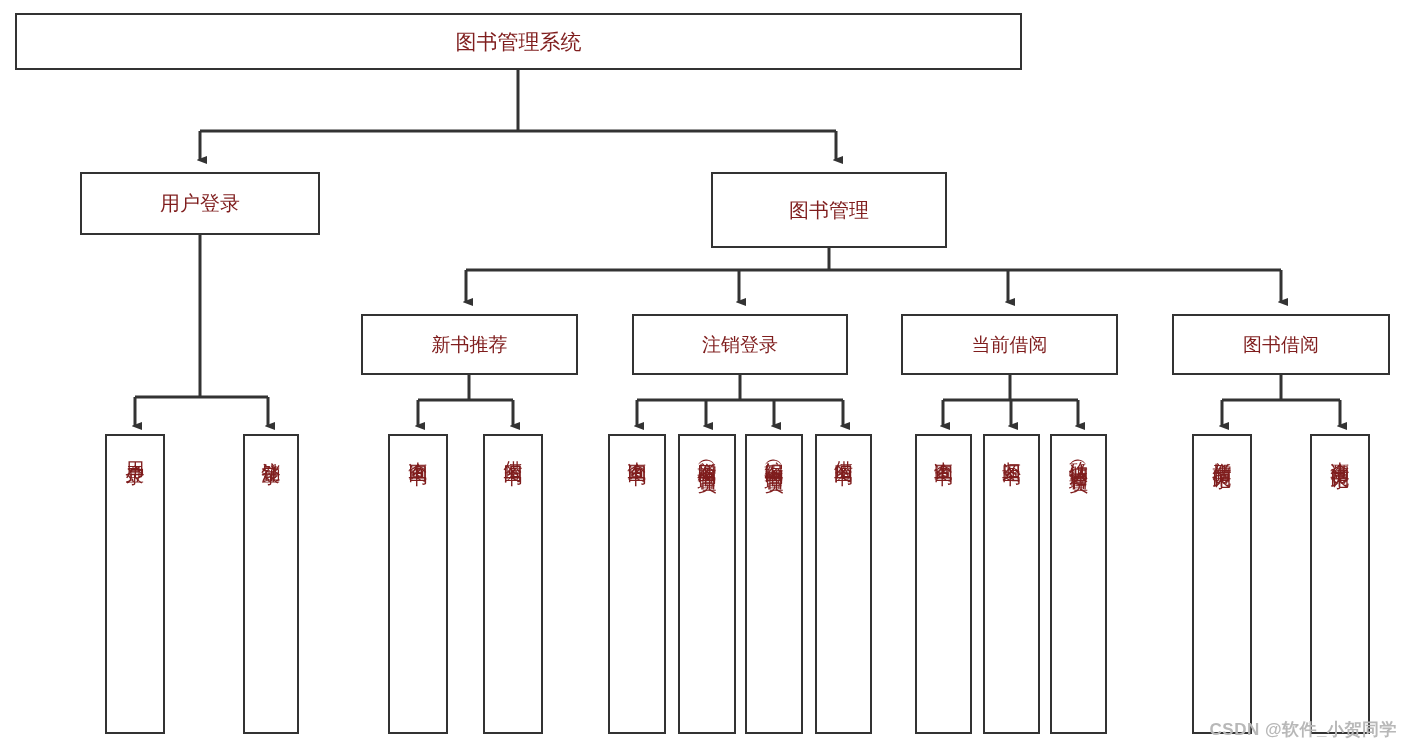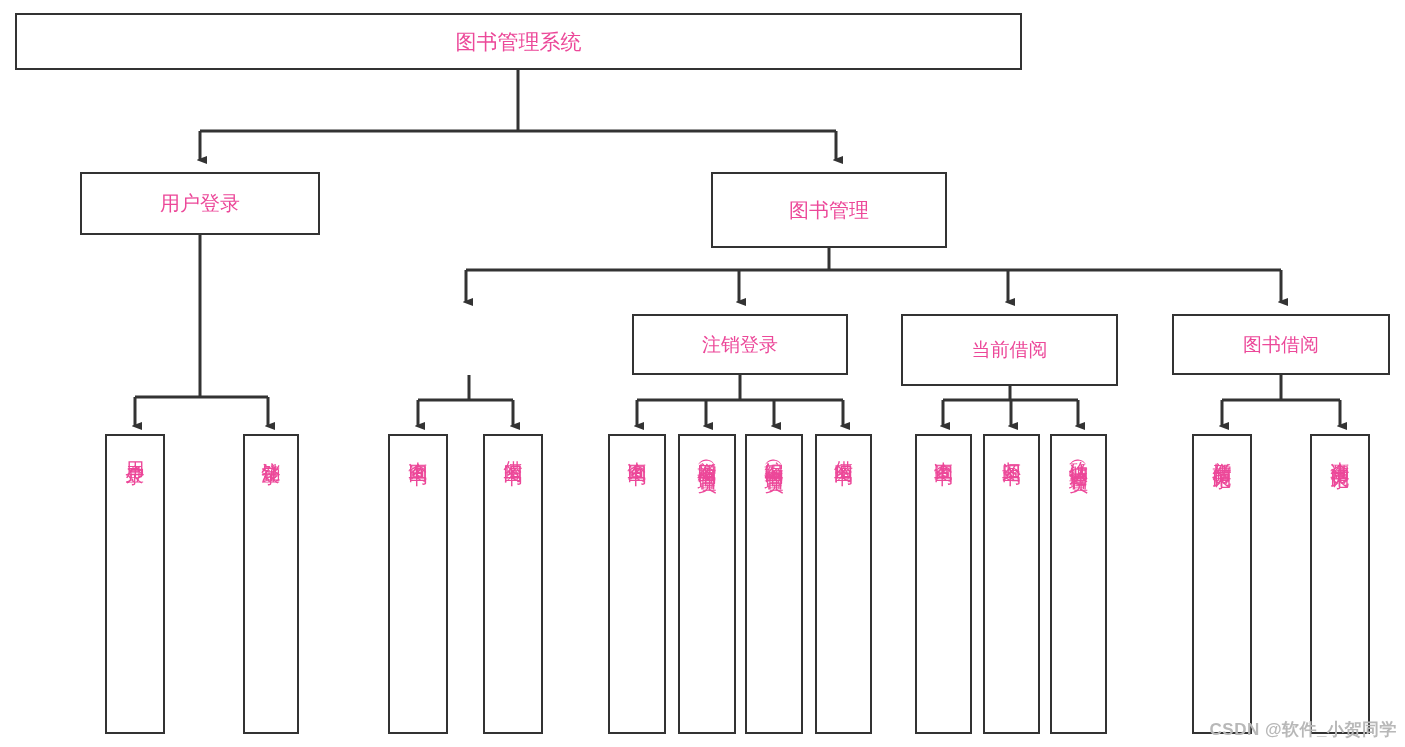--- a/index.html
+++ b/index.html
@@ -26,21 +26,21 @@
     pointer-events: none;
   }
   .node {
     position: absolute;
     box-sizing: border-box;
     border: 2px solid #333333;
     background: #ffffff;
     display: flex;
     align-items: center;
     justify-content: center;
-    color: #ec4899;
+    color: #7f1d1d;
     text-align: center;
   }
   .node.root {
     font-size: 21px;
   }
   .node.level2 {
     font-size: 20px;
   }
   .node.level3 {
     font-size: 19px;
@@ -122,24 +122,25 @@
       <path d="M1340,400 L1340,426" marker-end="url(#arrow)"></path>
     </g>
   </svg>
 
   <div class="node root" style="left:15px; top:13px; width:1007px; height:57px;">图书管理系统</div>
 
   <div class="node level2" style="left:80px; top:172px; width:240px; height:63px;">用户登录</div>
 
   <div class="node level2" style="left:711px; top:172px; width:236px; height:76px;">图书管理</div>
 
+  <div class="node level3" style="left:361px; top:314px; width:217px; height:61px;">新书推荐</div>
 
   <div class="node level3" style="left:632px; top:314px; width:216px; height:61px;">注销登录</div>
 
-  <div class="node level3" style="left:901px; top:314px; width:217px; height:72px;">当前借阅</div>
+  <div class="node level3" style="left:901px; top:314px; width:217px; height:61px;">当前借阅</div>
 
   <div class="node level3" style="left:1172px; top:314px; width:218px; height:61px;">图书借阅</div>
 
   <div class="node leaf" style="left:105px; top:434px; width:60px; height:300px;">
     <span class="vtext">用户登录</span>
   </div>
   <div class="node leaf" style="left:243px; top:434px; width:56px; height:300px;">
     <span class="vtext">注销登录</span>
   </div>
 

